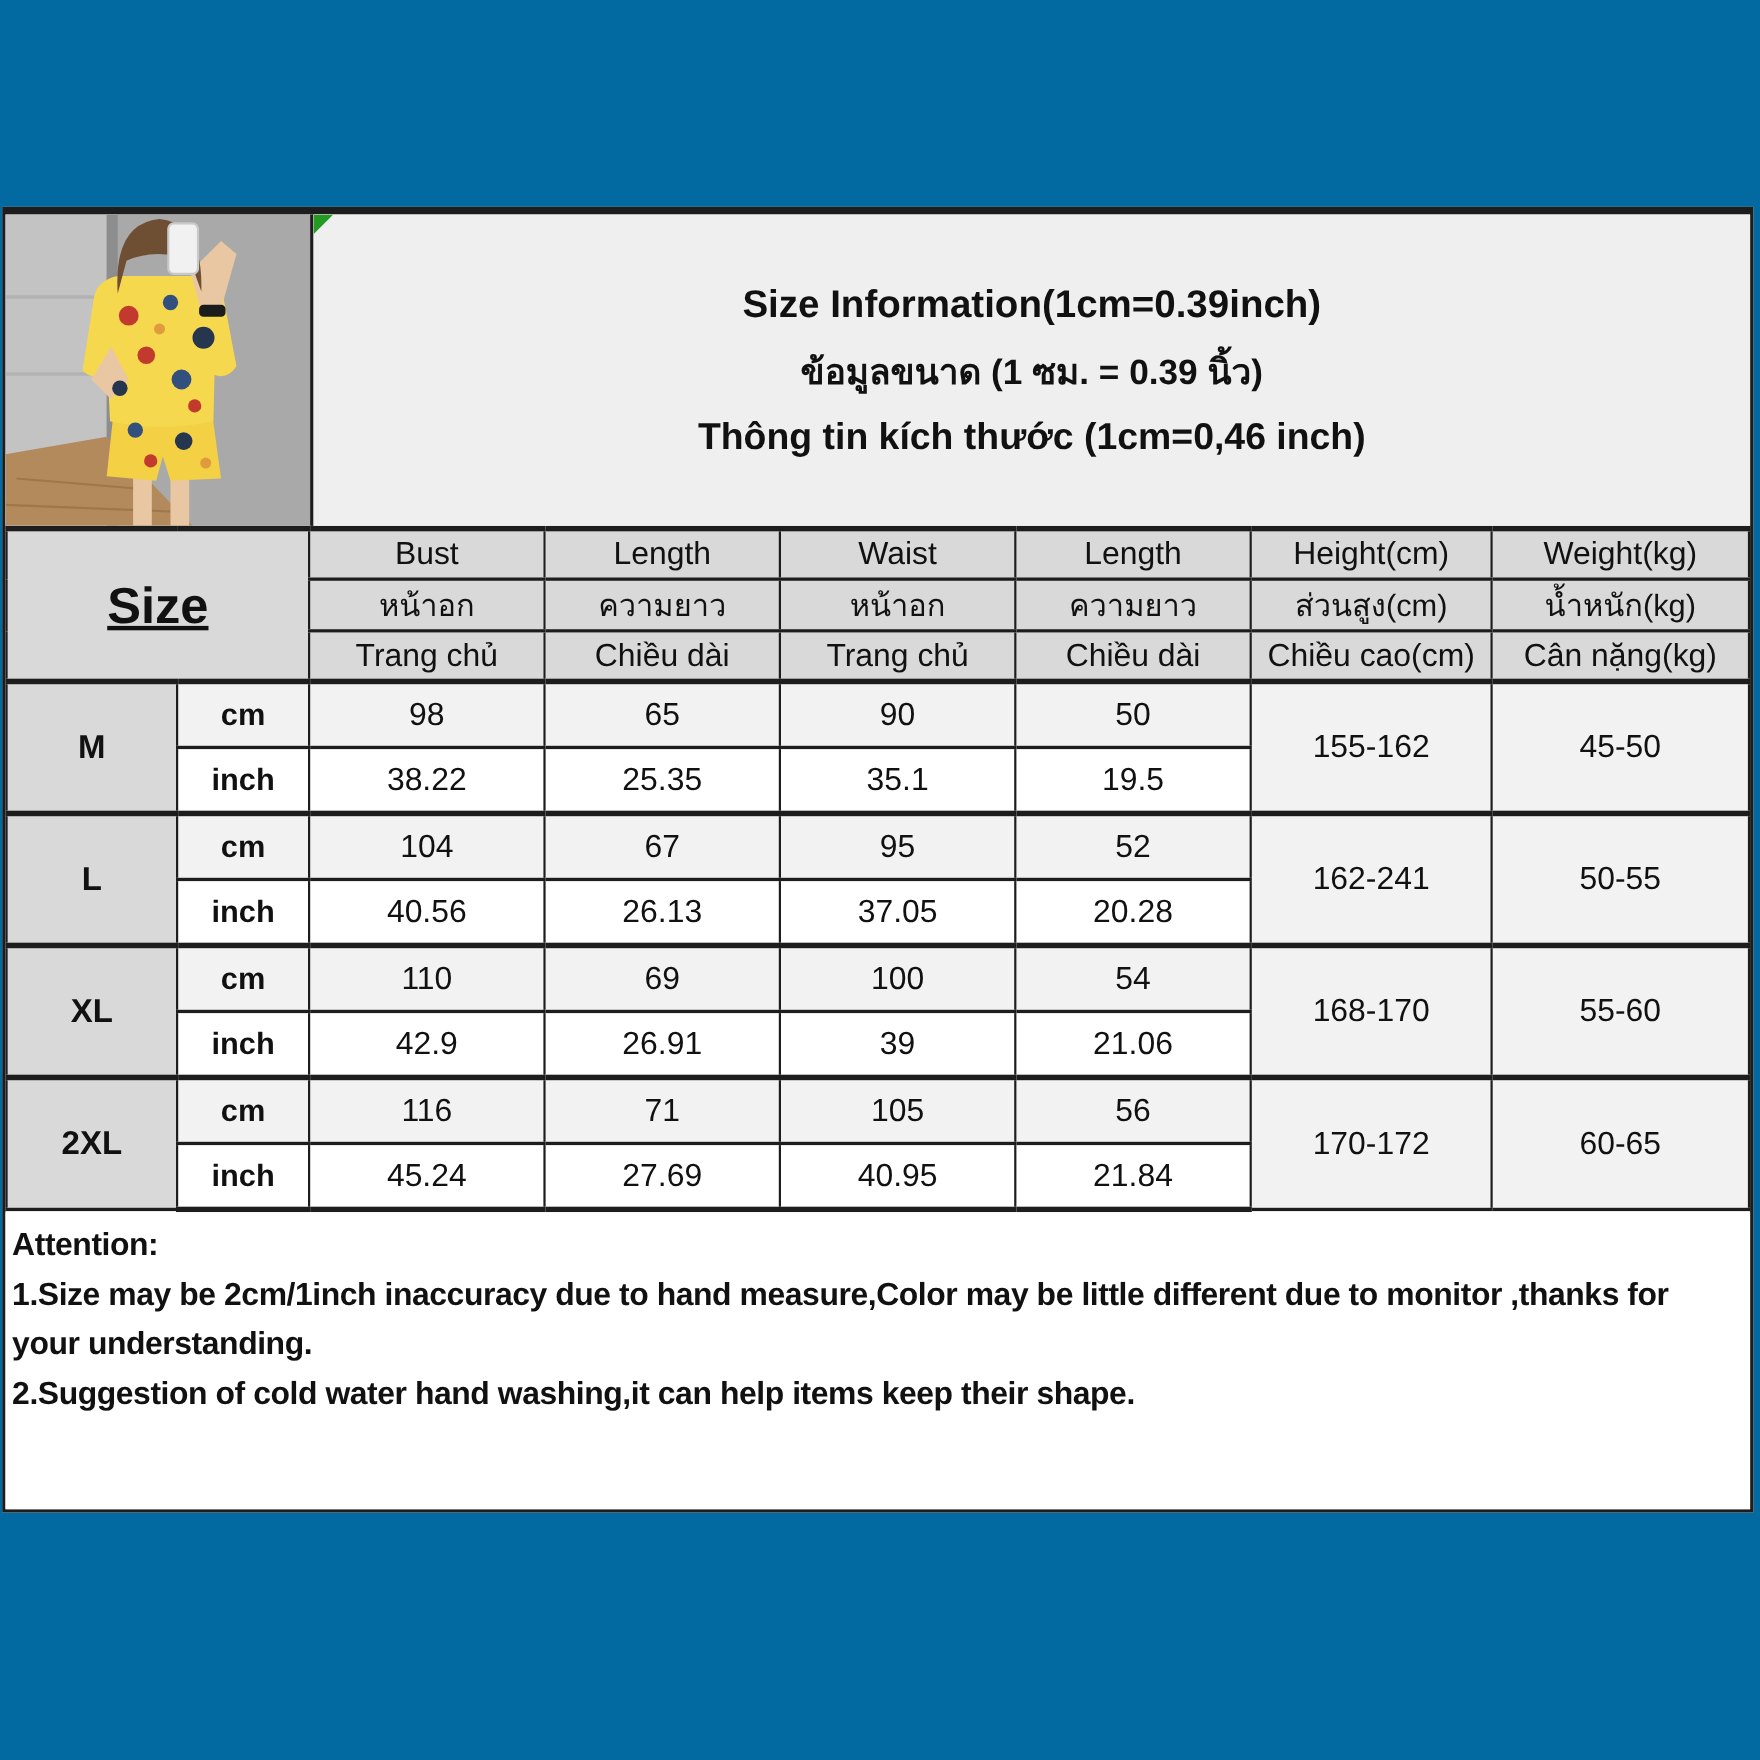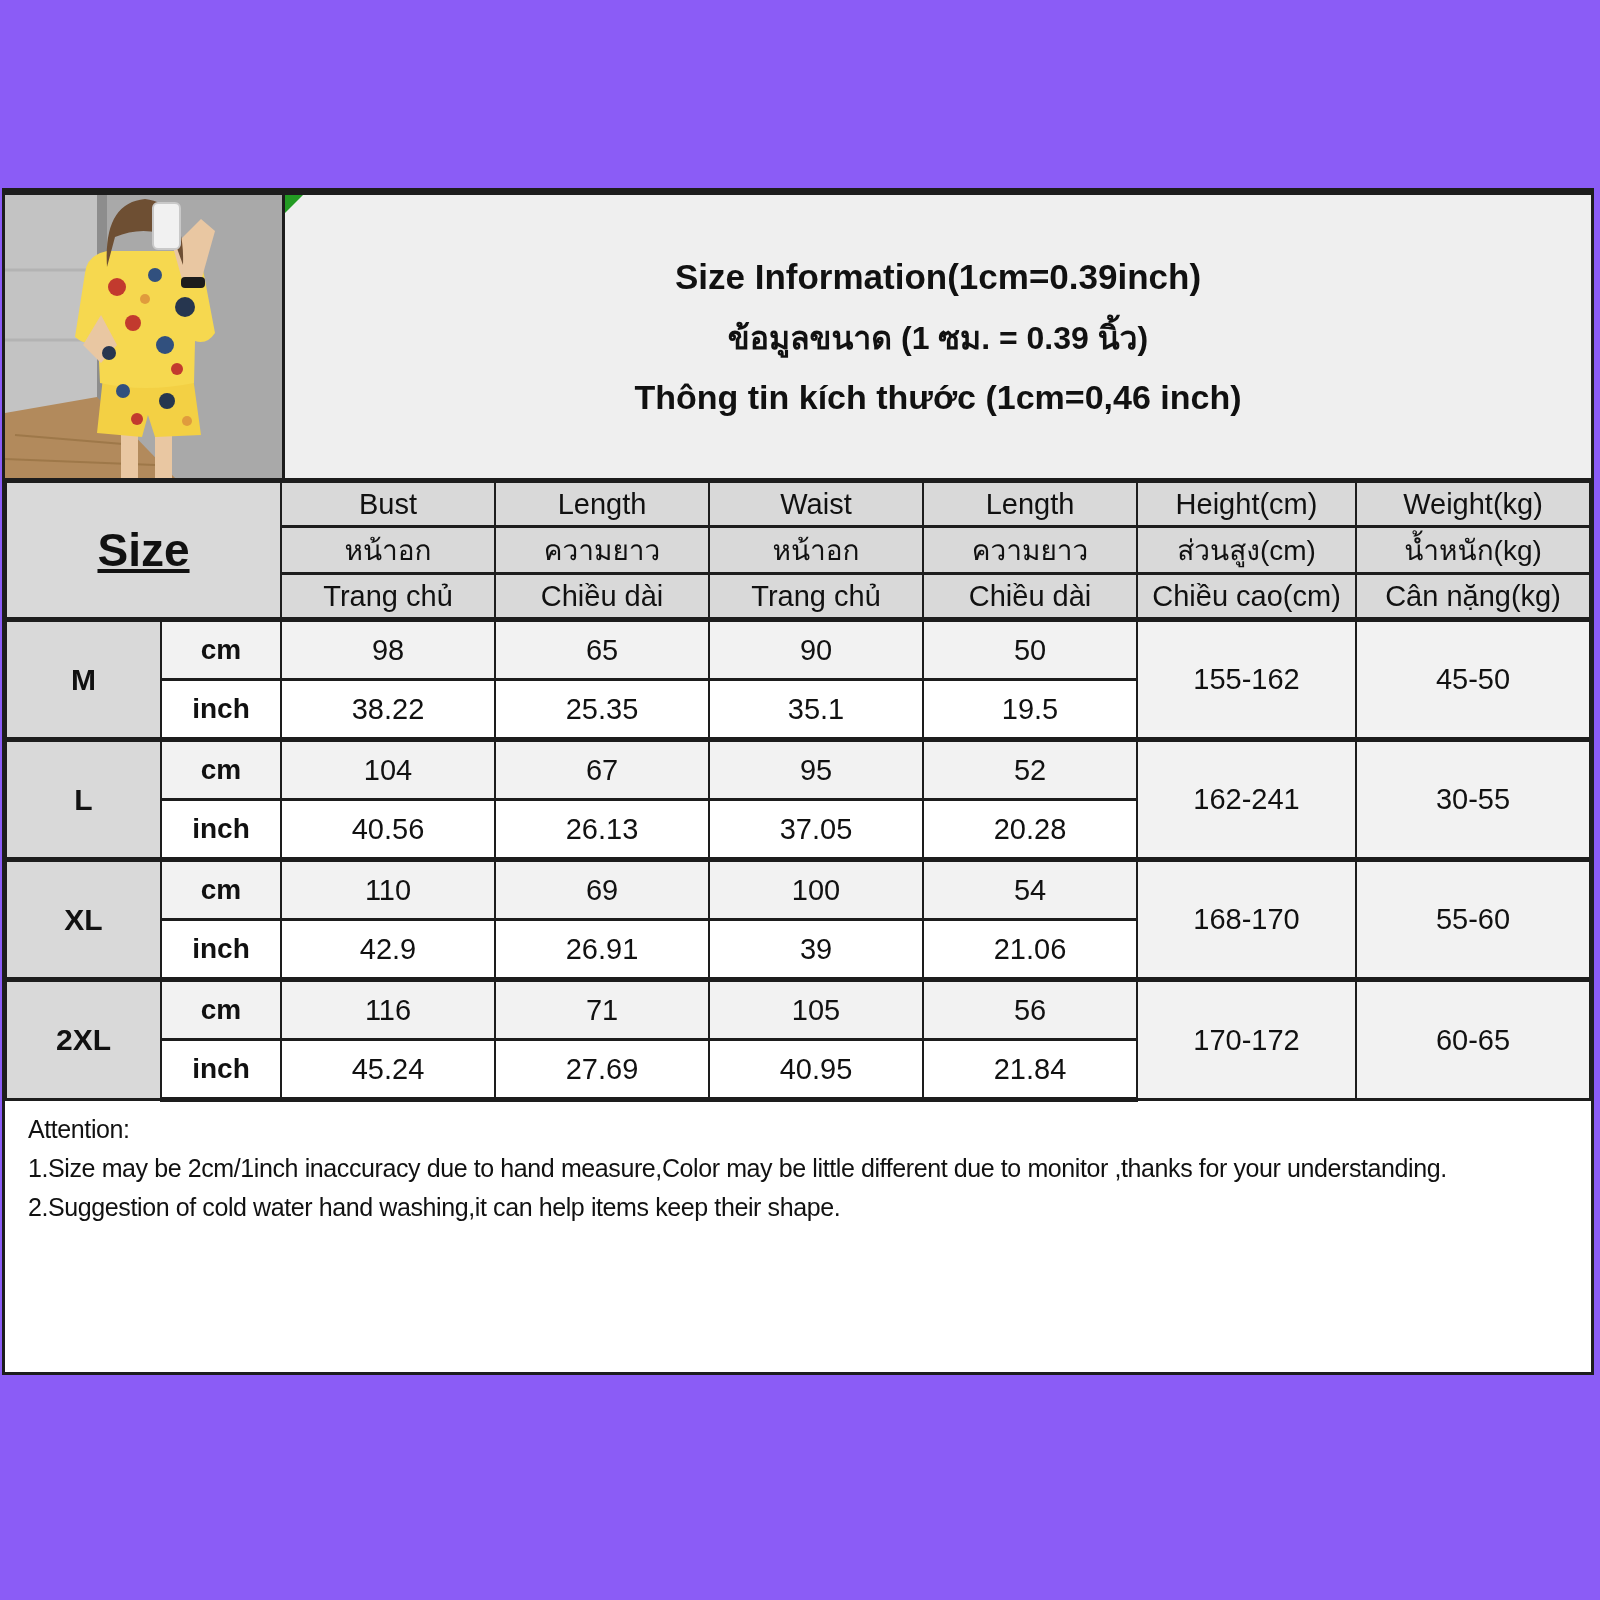--- a/index.html
+++ b/index.html
@@ -1,20 +1,20 @@
 <!DOCTYPE html>
 <html><head>
 <meta charset="utf-8">
 <style>
   html,body{margin:0;padding:0;}
   body{
     width:1600px;height:1600px;background:#ffffff;overflow:hidden;
     font-family:"Liberation Sans","DejaVu Sans",sans-serif;color:#111;
   }
-  .canvas{position:relative;width:1600px;height:1600px;background:#8b5cf6;}
+  .canvas{position:relative;width:1600px;height:1600px;background:#0369a1;}
   .content-box{
     position:absolute;left:2px;top:188px;width:1586px;
     border:3px solid #1d1d1d;border-top-width:7px;background:#fff;
   }
   
   .top-section{display:flex;height:283px;}
   .photo-wrap{width:277px;flex:none;border-right:3px solid #1d1d1d;background:#a8a8a8;overflow:hidden;}
   .photo-wrap svg{display:block;width:100%;height:100%;}
   .header-panel{flex:1;background:#efefef;position:relative;display:flex;flex-direction:column;justify-content:center;align-items:center;gap:15px;}
   .green-corner{position:absolute;top:0;left:0;width:18px;height:18px;background:#239b23;clip-path:polygon(0 0,100% 0,0 100%);}
@@ -39,21 +39,21 @@
   .corner-cell{background:#d9d9d9;font-weight:bold;font-size:46px;text-decoration:underline;}
   .size-cell{background:#d9d9d9;font-weight:bold;font-size:30px;}
   .unit-cell{font-weight:bold;font-size:28px;background:#ffffff;}
   .cm-bg{background:#f2f2f2;}
   .inch-bg{background:#ffffff;}
   td.num{font-weight:normal;font-size:29px;}
   td.merge-cell{background:#f2f2f2;font-weight:normal;font-size:29px;}
   
   .attention{
     height:262px;padding:8px 10px 0 6px;background:#fff;
-    font-size:25px;line-height:1.55;letter-spacing:-0.4px;font-weight:normal;margin-left:17px;
+    font-size:29px;line-height:1.55;letter-spacing:-0.4px;font-weight:bold;
   }
   .attention .note{margin:0;}
 </style>
 </head>
 <body>
 
 <div class="canvas">
   <div class="content-box">
 
     <div class="top-section">
@@ -161,21 +161,21 @@
         </tr>
 
         <tr class="grp">
           <th class="size-cell" rowspan="2">L</th>
           <th class="unit-cell cm-bg">cm</th>
           <td class="num cm-bg">104</td>
           <td class="num cm-bg">67</td>
           <td class="num cm-bg">95</td>
           <td class="num cm-bg">52</td>
           <td class="merge-cell" rowspan="2">162-241</td>
-          <td class="merge-cell" rowspan="2">30-55</td>
+          <td class="merge-cell" rowspan="2">50-55</td>
         </tr>
         <tr>
           <th class="unit-cell inch-bg">inch</th>
           <td class="num inch-bg">40.56</td>
           <td class="num inch-bg">26.13</td>
           <td class="num inch-bg">37.05</td>
           <td class="num inch-bg">20.28</td>
         </tr>
 
         <tr class="grp">

